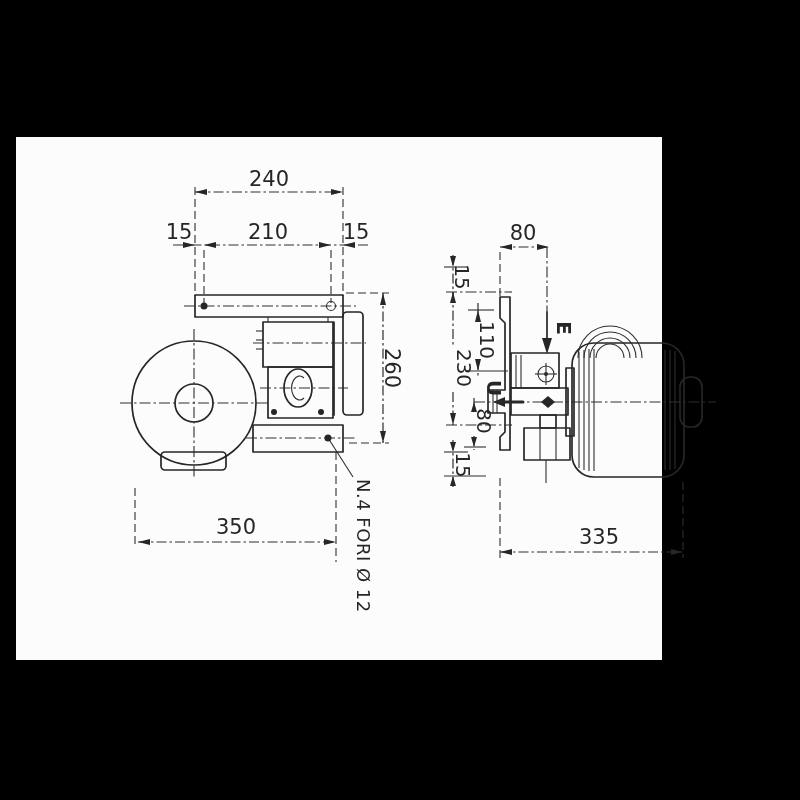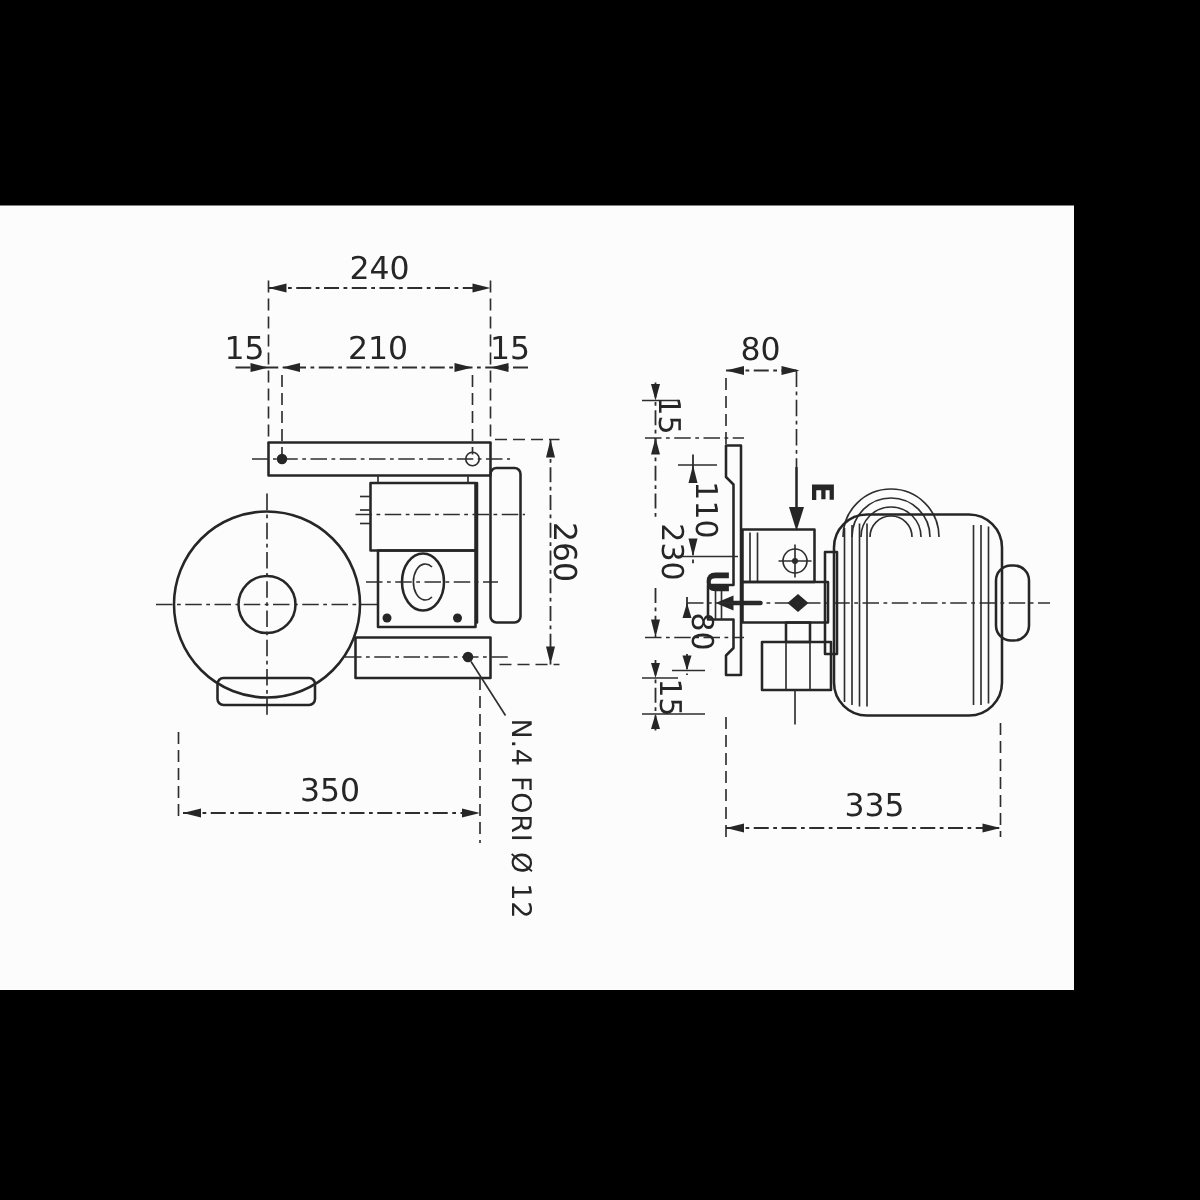--- a/index.html
+++ b/index.html
@@ -1,20 +1,20 @@
 <!DOCTYPE html>
 <html><head>
 <meta charset="utf-8">
 <style>
   html,body{margin:0;padding:0;background:#000;}
   .stage{position:relative;width:800px;height:800px;background:#000;overflow:hidden;margin:0 auto;}
   .letterbox{position:absolute;left:0;width:800px;background:#000;}
   .lb-top{top:0;height:137px;}
   .lb-bottom{top:660px;height:140px;}
-  .paper{position:absolute;left:0;top:137px;width:716px;height:523px;background:#fcfcfc;}
+  .paper{position:absolute;left:16px;top:137px;width:646px;height:523px;background:#fcfcfc;}
   svg{display:block;}
   svg text{font-family:"DejaVu Sans","Liberation Sans",sans-serif;fill:#262626;}
   .dimtxt{font-size:21px;}
   .chaintxt{font-size:20px;}
   .notetxt{font-size:18px;letter-spacing:0.5px;}
   .porttxt{font-size:20px;font-weight:bold;}
   .obj{stroke:#262626;stroke-width:1.7;fill:none;stroke-linecap:round;stroke-linejoin:round;}
   .thin{stroke:#2e2e2e;stroke-width:1.1;fill:none;}
   .dim{stroke:#2e2e2e;stroke-width:1.2;fill:none;stroke-dasharray:10 3 2.5 3;}
   .ext{stroke:#2e2e2e;stroke-width:1.1;fill:none;stroke-dasharray:8 4;}

